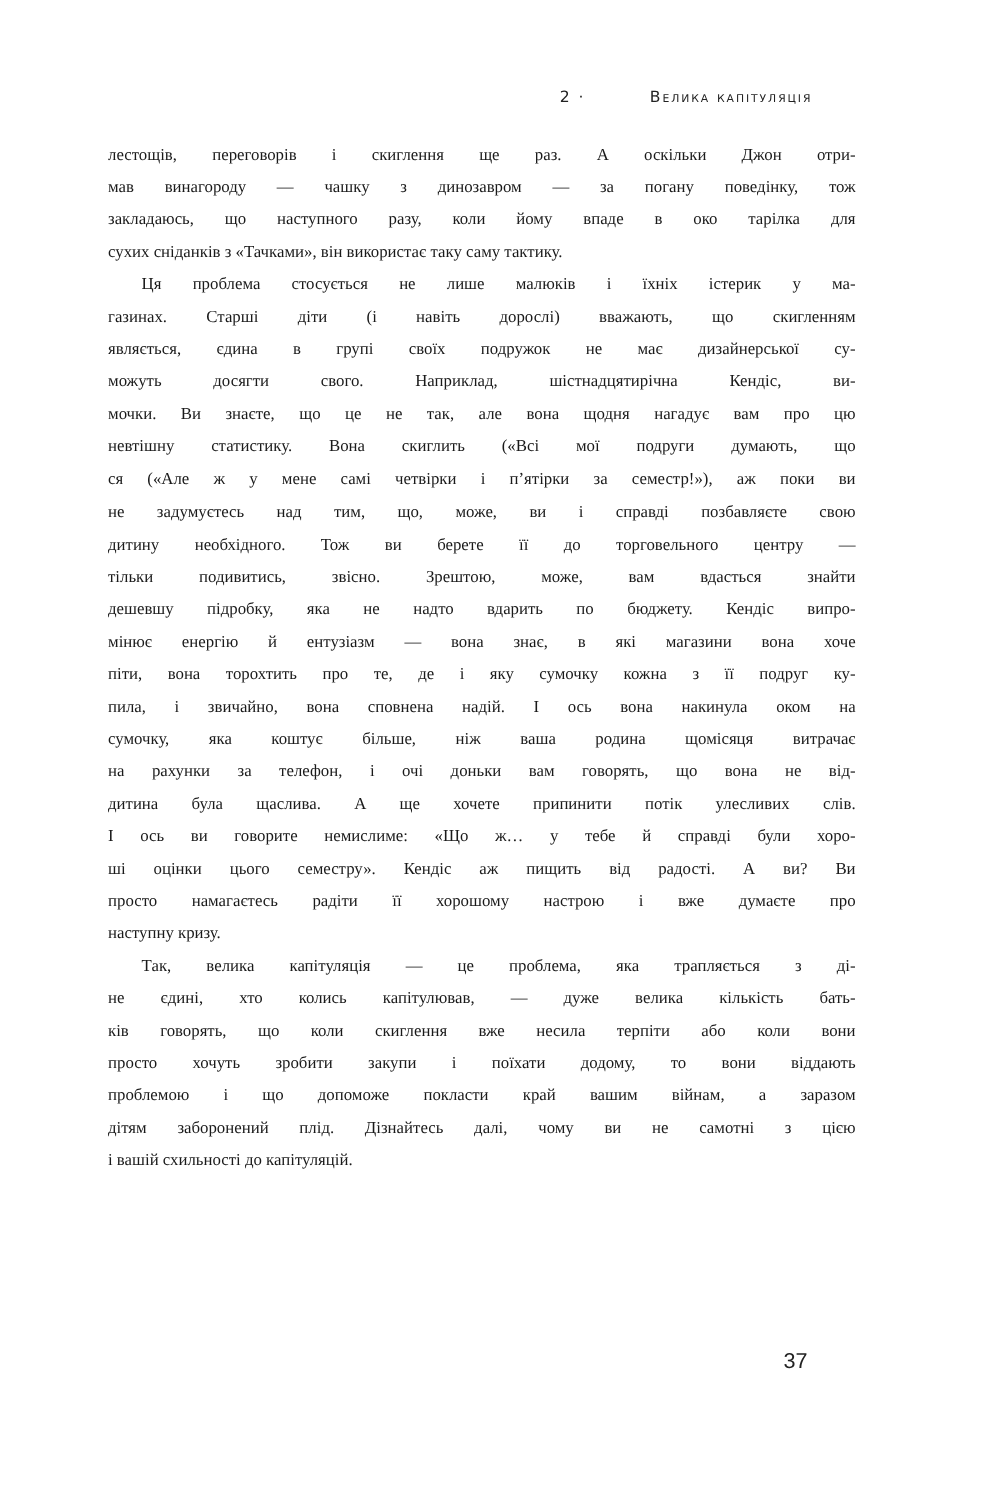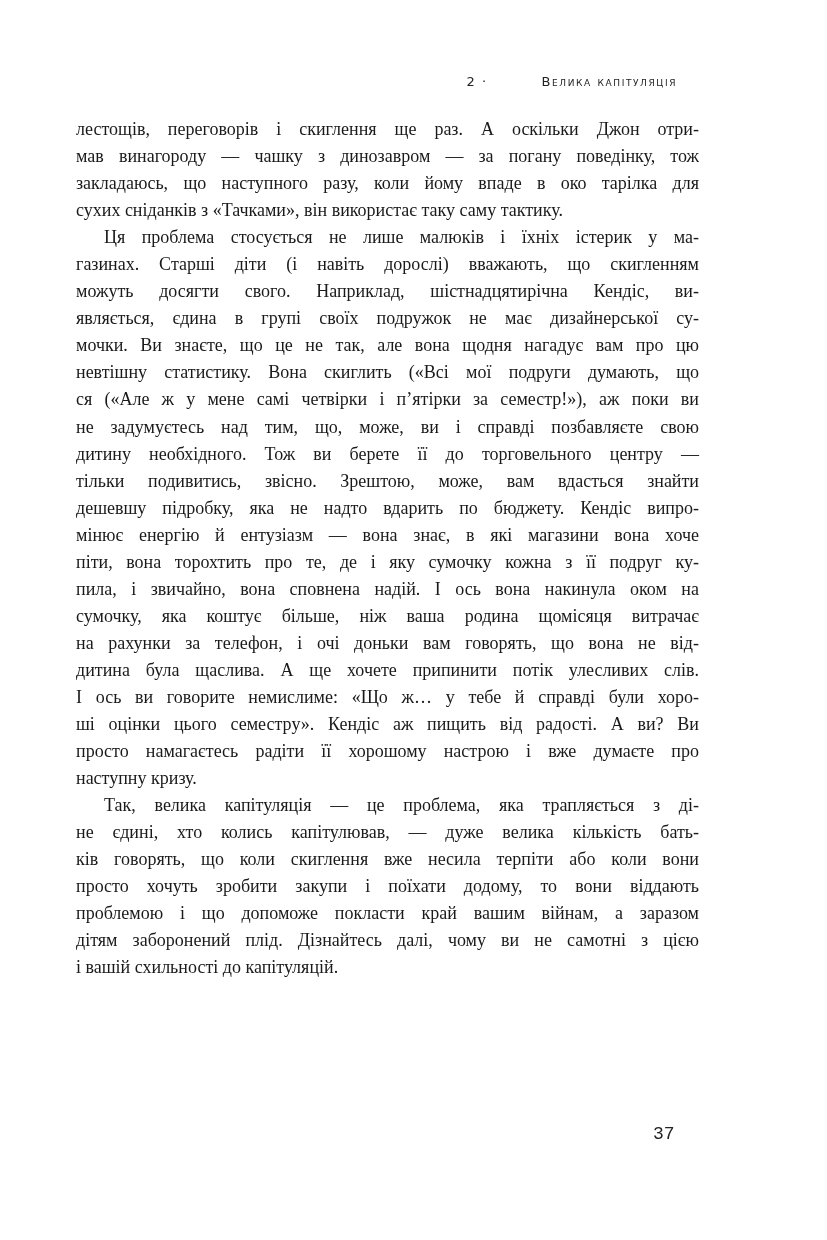--- a/index.html
+++ b/index.html
@@ -4,29 +4,29 @@
 <style>
   html, body { margin:0; padding:0; background:#ffffff; }
   body { width:827px; height:1240px; position:relative; overflow:hidden; color:#1a1a1a; }
   .header {
     position:absolute; top:74px; right:150px;
     font-family:"DejaVu Sans", sans-serif; font-size:13px; letter-spacing:1.6px;
     color:#222; white-space:nowrap;
   }
   .header .sc { font-variant:small-caps;padding-left:48px; }
   .text {
-    position:absolute; left:76px; top:116px; width:623px;
-    font-family:"Liberation Serif", serif; font-size:18px; line-height:27.05px;
+    position:absolute; left:90px; top:116px; width:623px;
+    font-family:"Liberation Serif", serif; font-size:14px; line-height:27.05px;
   }
   .line { display:block; white-space:nowrap; text-align:justify; text-align-last:justify; height:27.05px; }
   .line.last { text-align-last:left; }
   .line.indent { padding-left:28px; }
   .pagenum {
     position:absolute; top:1124px; left:653px;
-    font-family:Liberation Mono, monospace; font-size:18px; color:#222;
+    font-family:Liberation Sans, sans-serif; font-size:18px; color:#222;
   }
 </style>
 </head>
 <body>
 
 <div class="header">
   <span>2</span>
   <span>·</span>
   <span class="sc">Велика капітуляція</span>
 </div>
@@ -34,22 +34,22 @@
 <div class="text" id="body-text">
     <div>
       <span class="line">лестощів, переговорів і скиглення ще раз. А оскільки Джон отри-</span>
       <span class="line">мав винагороду — чашку з динозавром — за погану поведінку, тож</span>
       <span class="line">закладаюсь, що наступного разу, коли йому впаде в око тарілка для</span>
       <span class="line last">сухих сніданків з «Тачками», він використає таку саму тактику.</span>
     </div>
     <div>
       <span class="line indent">Ця проблема стосується не лише малюків і їхніх істерик у ма-</span>
       <span class="line">газинах. Старші діти (і навіть дорослі) вважають, що скигленням</span>
+      <span class="line">являється, єдина в групі своїх подружок не має дизайнерської су-</span>
       <span class="line">можуть досягти свого. Наприклад, шістнадцятирічна Кендіс, ви-</span>
-      <span class="line">являється, єдина в групі своїх подружок не має дизайнерської су-</span>
       <span class="line">мочки. Ви знаєте, що це не так, але вона щодня нагадує вам про цю</span>
       <span class="line">невтішну статистику. Вона скиглить («Всі мої подруги думають, що</span>
       <span class="line">ся («Але ж у мене самі четвірки і п’ятірки за семестр!»), аж поки ви</span>
       <span class="line">не задумуєтесь над тим, що, може, ви і справді позбавляєте свою</span>
       <span class="line">дитину необхідного. Тож ви берете її до торговельного центру —</span>
       <span class="line">тільки подивитись, звісно. Зрештою, може, вам вдасться знайти</span>
       <span class="line">дешевшу підробку, яка не надто вдарить по бюджету. Кендіс випро-</span>
       <span class="line">мінює енергію й ентузіазм — вона знає, в які магазини вона хоче</span>
       <span class="line">піти, вона торохтить про те, де і яку сумочку кожна з її подруг ку-</span>
       <span class="line">пила, і звичайно, вона сповнена надій. І ось вона накинула оком на</span>

